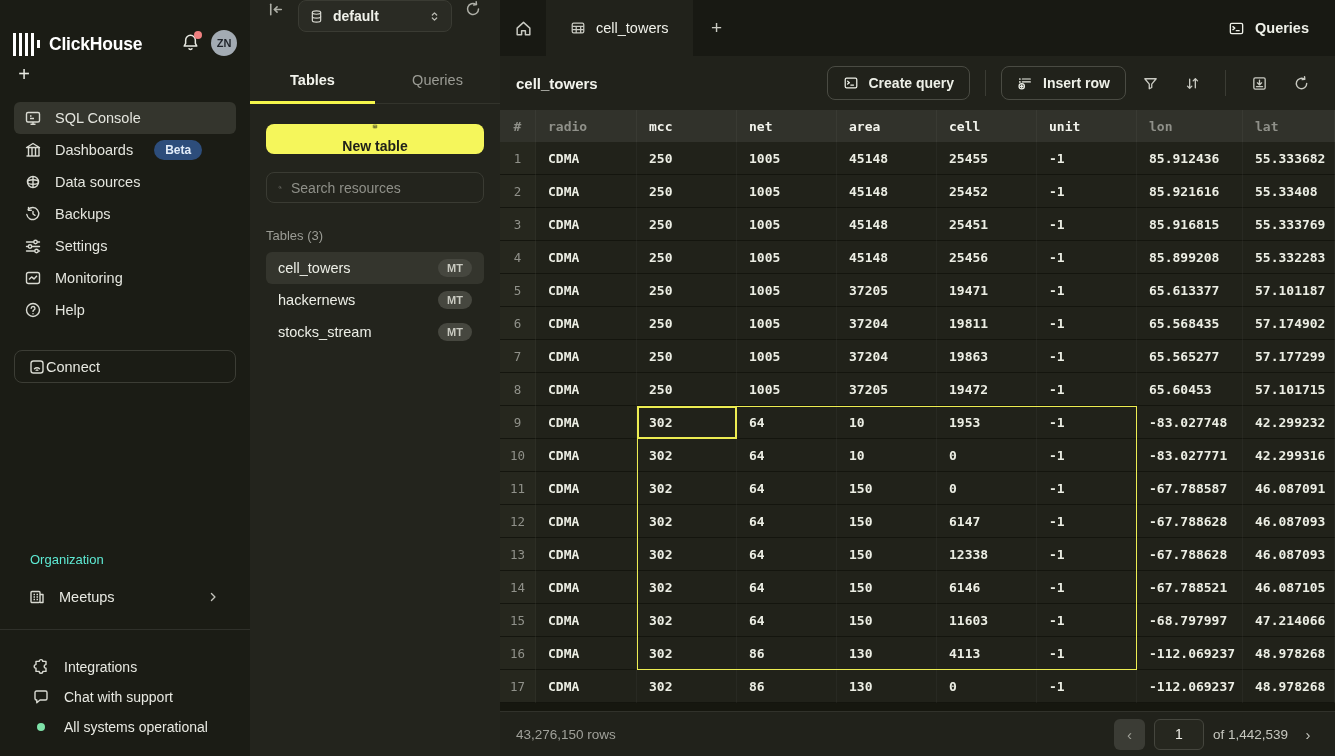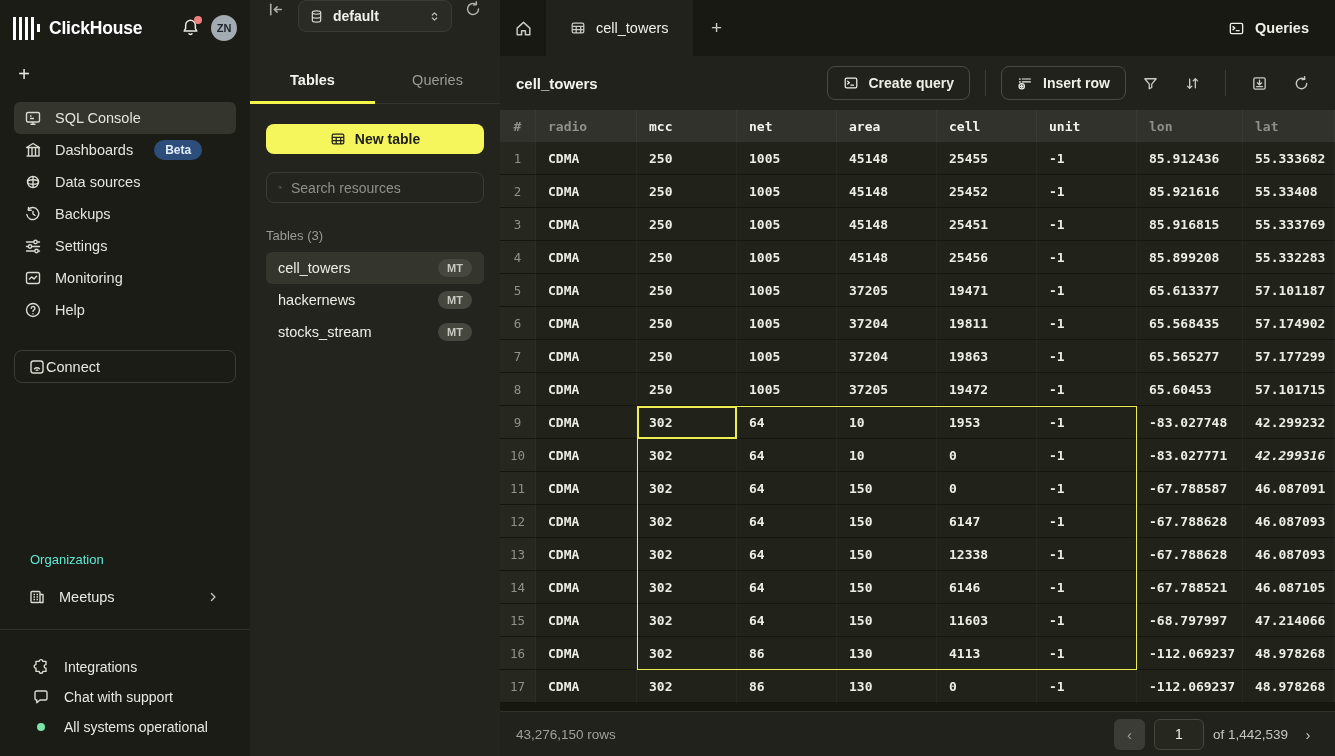--- a/index.html
+++ b/index.html
@@ -2,21 +2,21 @@
 <html><head>
 <meta charset="utf-8">
 <style>
   * { box-sizing: border-box; margin: 0; padding: 0; }
   html,body { width:1335px; height:756px; overflow:hidden; }
   body { background:#101108; font-family:"Liberation Sans", sans-serif; color:#e6e7e0; }
   .app { display:flex; width:1335px; height:756px; }
 
   
   .sidebar { width:250px; min-width:250px; background:#1b1c15; display:flex; flex-direction:column; }
-  .sb-top { height:56px; display:flex; align-items:center; padding:0 13px; }
+  .sb-top { height:56px; display:flex; align-items:flex-end; padding:0 13px; }
   .logo { display:flex; align-items:center; gap:9px; }
   .logo-bars { display:flex; align-items:center; gap:2.5px; height:24px; }
   .logo-bars i { display:block; width:3.4px; height:23px; background:#fff; }
   .logo-bars i.dot { height:8px; }
   .brand-name { font-size:17.5px; font-weight:700; color:#fff; letter-spacing:-0.2px; }
   .sb-top-right { margin-left:auto; display:flex; align-items:center; gap:10px; }
   .bell-wrap { position:relative; width:20px; height:20px; color:#e8e9e2; }
   .bell-dot { position:absolute; top:-2px; right:-1px; width:8px; height:8px; border-radius:50%; background:#ef8080; }
   .avatar { width:26px; height:26px; border-radius:50%; background:#a3abb3; color:#1f232a; font-size:11px; font-weight:700; display:flex; align-items:center; justify-content:center; }
 
@@ -44,21 +44,21 @@
   
   .explorer { width:250px; min-width:250px; background:#23241d; display:flex; flex-direction:column; }
   .ex-top { height:56px; display:flex; gap:12px; padding:0 16px; }
   .icon-btn { color:#aeafa7; width:20px; height:20px; cursor:pointer; flex:0 0 auto; }
   .db-select { flex:1; height:32px; background:#2a2b24; border:1px solid #3a3b33; border-radius:8px; display:flex; align-items:center; gap:9px; padding:0 10px; cursor:pointer; }
   .db-select .db-name { font-size:14px; font-weight:700; color:#f0f1ea; }
   .ex-tabs { height:48px; display:flex; border-bottom:1px solid #33342c; }
   .ex-tab { width:50%; display:flex; align-items:center; justify-content:center; font-size:14.5px; color:#9b9c95; cursor:pointer; position:relative; }
   .ex-tab.active { color:#f2f3ec; font-weight:600; }
   .ex-tab.active::after { content:""; position:absolute; left:0; right:0; bottom:-1px; height:3px; background:#f5f64b; }
-  .new-table-btn { margin:20px 16px 0; height:30px; background:#f5f65b; border-radius:8px; color:#20211a; font-size:14px; font-weight:600; display:flex; align-items:center; justify-content:center; gap:9px; cursor:pointer; }
+  .new-table-btn { margin:20px 16px 0; height:30px; background:#f5f65b; border-radius:8px; color:#20211a; font-size:14px; font-weight:600; display:flex; align-items:center; justify-content:center; gap:9px; cursor:pointer;flex-direction:column; }
   .new-table-btn svg { color:#20211a; }
   .search-box { margin:18px 16px 0; height:31px; border:1px solid #3a3b33; border-radius:8px; display:flex; align-items:center; gap:9px; padding:0 11px; }
   .search-box input { flex:1; background:transparent; border:none; outline:none; color:#e6e7e0; font-size:14px; font-family:"Liberation Sans", sans-serif; }
   .search-box input::placeholder { color:#8f9089; }
   .tables-label { margin:25px 16px 9px; color:#9b9c95; font-size:13px; }
   .table-item { margin:0 16px; height:32px; border-radius:6px; display:flex; align-items:center; justify-content:space-between; padding:0 12px; font-size:14.5px; color:#eceee6; cursor:pointer; }
   .table-item.active { background:#34352d; }
   .mt-badge { background:#46473f; color:#c9cac1; font-size:11px; font-weight:700; padding:3px 9px; border-radius:10px; }
 
   
@@ -493,21 +493,21 @@
           </div>
           <div class="tr">
             <div class="td rownum" style="width: 36px;">10</div>
             <div class="td" style="width: 101px;">CDMA</div>
             <div class="td" style="width: 100px;">302</div>
             <div class="td" style="width: 100px;">64</div>
             <div class="td" style="width: 100px;">10</div>
             <div class="td" style="width: 100px;">0</div>
             <div class="td" style="width: 100px;">-1</div>
             <div class="td" style="width: 106px;">-83.027771</div>
-            <div class="td" style="width: 92px; font-style: italic;">42.299316</div>
+            <div class="td" style="width: 92px;">42.299316</div>
           </div>
           <div class="tr">
             <div class="td rownum" style="width: 36px;">11</div>
             <div class="td" style="width: 101px;">CDMA</div>
             <div class="td" style="width: 100px;">302</div>
             <div class="td" style="width: 100px;">64</div>
             <div class="td" style="width: 100px;">150</div>
             <div class="td" style="width: 100px;">0</div>
             <div class="td" style="width: 100px;">-1</div>
             <div class="td" style="width: 106px;">-67.788587</div>

